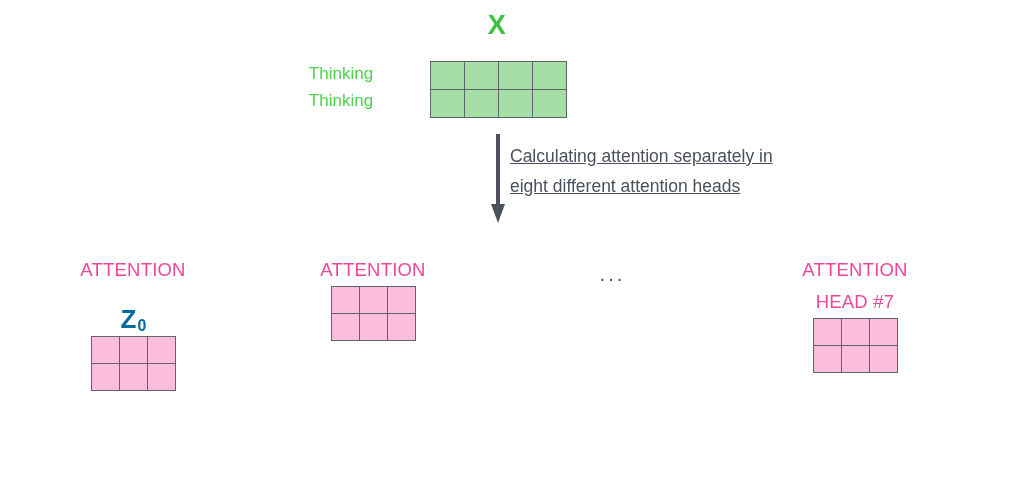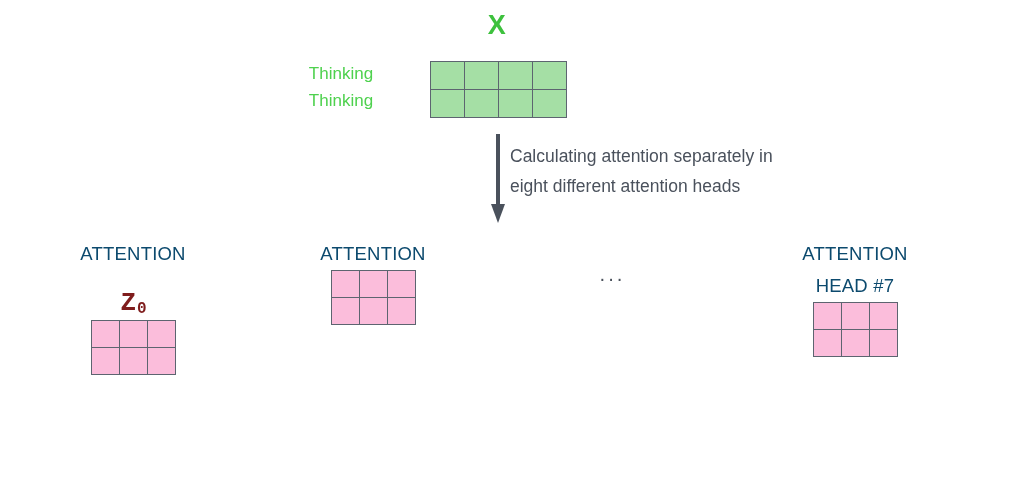--- a/index.html
+++ b/index.html
@@ -71,20 +71,21 @@
     top: 134px;
   }
   #flow-caption {
     position: absolute;
     left: 510px;
     top: 141px;
     width: 400px;
     font-size: 17.5px;
     line-height: 30px;
     color: #4a515c;
+    text-decoration: underline;
   }
   #flow-caption div { white-space: nowrap; }
 
   
   #heads-row {
     position: absolute;
     left: 0;
     top: 238px;
     width: 1018px;
     height: 200px;
@@ -92,33 +93,33 @@
 
   .head-col {
     position: absolute;
     top: 0;
     width: 220px;
     text-align: center;
   }
   .head-title {
     font-size: 18.5px;
     line-height: 32px;
-    color: #0c4a6e;
+    color: #ec4899;
     letter-spacing: 0.2px;
+    margin-top: 16px;
   }
   .head-title div { white-space: nowrap; }
 
   .head-z {
     margin-top: 16px;
     font-size: 26px;
     font-weight: bold;
-    color: #7f1d1d;
+    color: #0369a1;
     height: 34px;
     line-height: 34px;
-    font-family: Liberation Mono, monospace;
   }
   .head-z sub {
     font-size: 16px;
     font-weight: bold;
     vertical-align: baseline;
     position: relative;
     top: 3px;
     left: 1px;
   }
 

